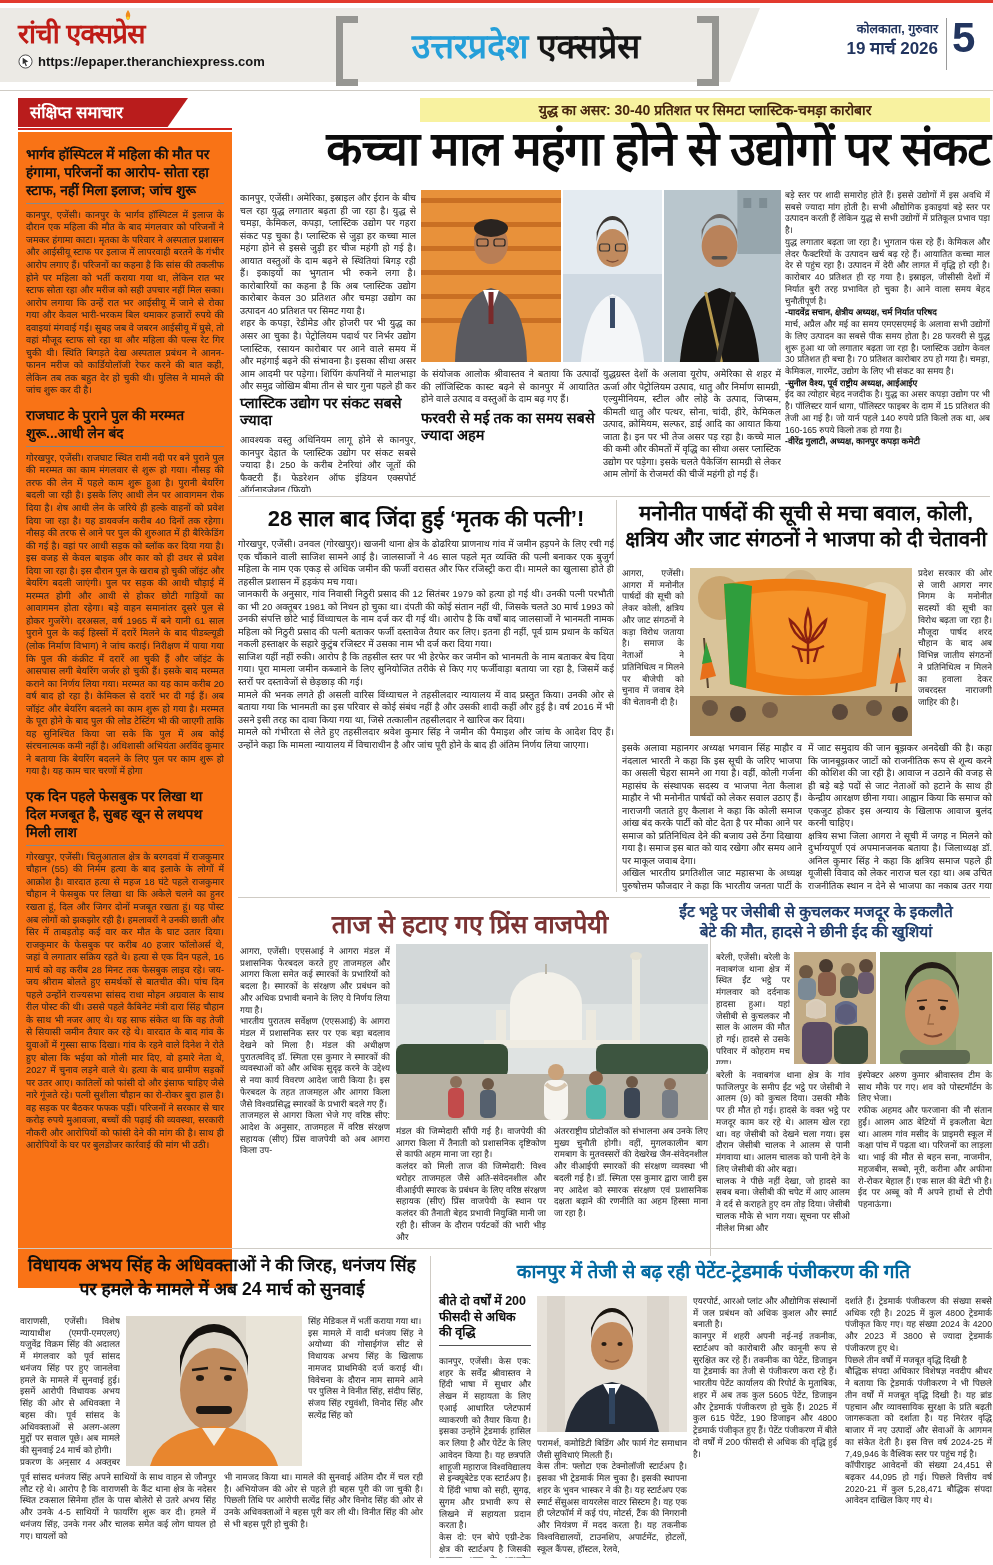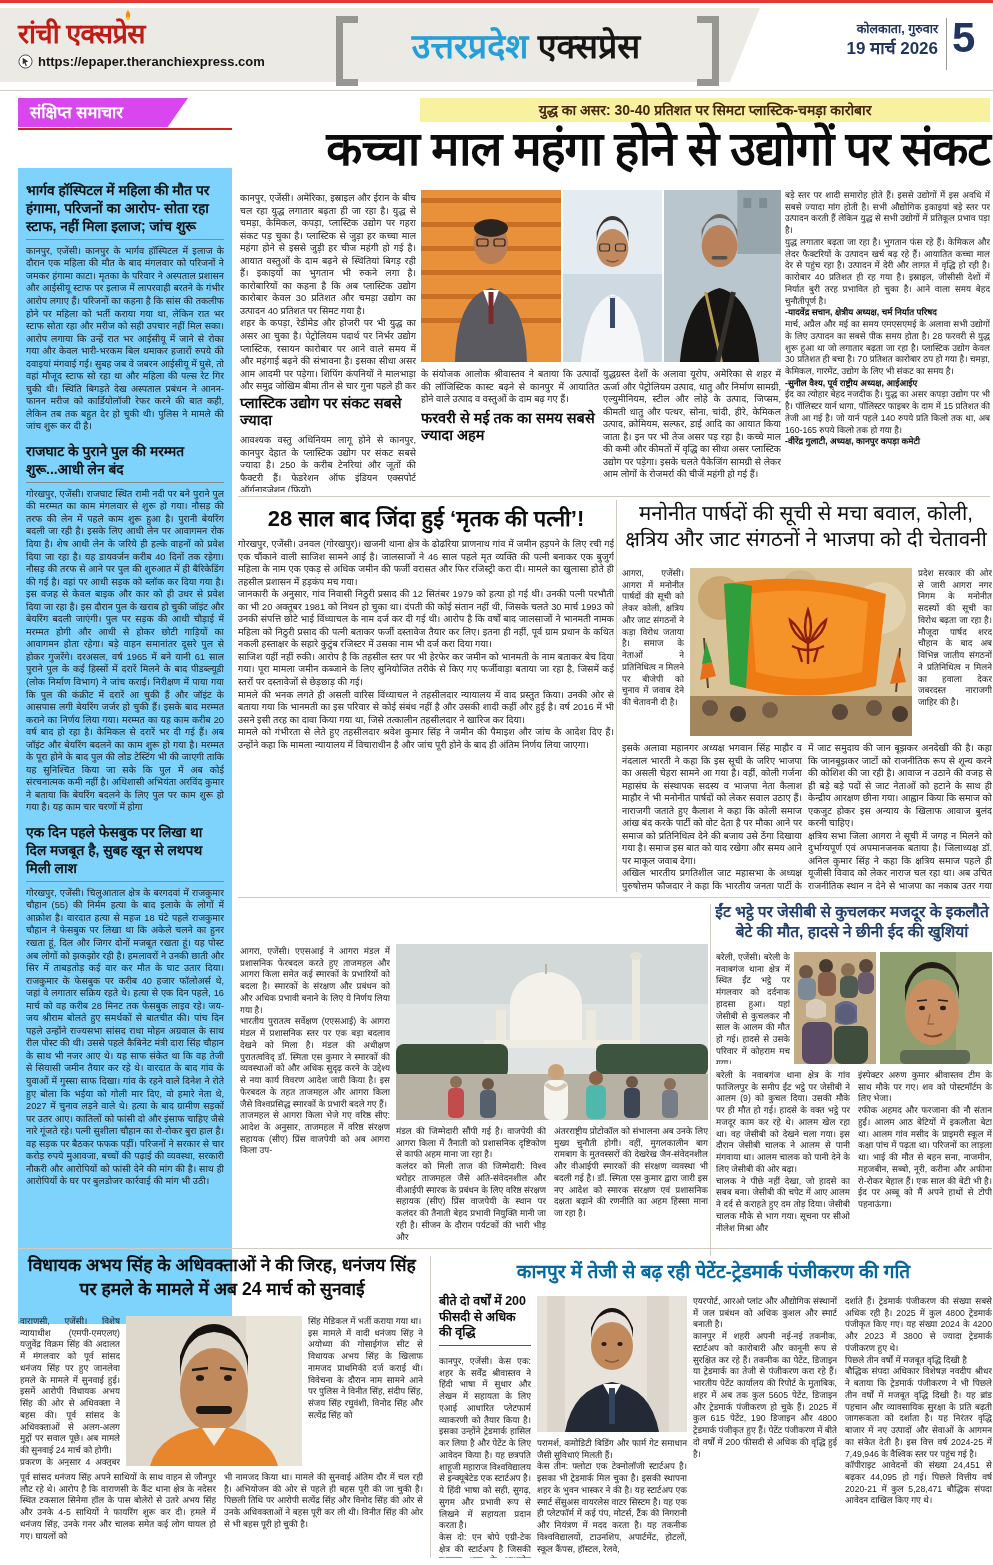--- a/index.html
+++ b/index.html
@@ -22,39 +22,39 @@
   .bracket{top:16px;width:15px;height:56px;border:7px solid #969692;}
   #br-l{left:336px;border-right:none;}
   #br-r{left:697px;border-left:none;}
   #mh-title{left:358px;top:22px;width:336px;text-align:center;font-size:34px;font-weight:800;white-space:nowrap;}
   #mh-title .blue{color:#259fd9;} #mh-title .blk{color:#161616;}
   #mh-date{left:800px;top:22px;width:138px;text-align:right;color:#22355f;line-height:1.25;}
   #mh-date .l1{font-size:12.5px;font-weight:bold;} #mh-date .l2{font-size:17px;font-weight:800;}
   #mh-div{left:946px;top:18px;height:52px;width:1px;background:#9a9a9a;}
   #mh-page{left:952px;top:14px;font-size:42px;font-weight:800;color:#22355f;}
   
-  #briefs-banner{left:18px;top:98px;width:158px;height:29px;background:#d946ef;color:#fff;
+  #briefs-banner{left:18px;top:98px;width:158px;height:29px;background:#b91c1c;color:#fff;
     font-size:16.5px;font-weight:800;line-height:29px;padding-left:12px;
     clip-path:polygon(0 0,100% 0,88% 100%,0 100%);}
   #briefs-rule{left:18px;top:128px;width:214px;height:2px;background:#d0221c;}
-  #briefs-box{left:18px;top:132px;width:214px;height:1156px;background:#7dd3fc;padding:8px 8px 0 8px;
-    box-sizing:border-box;overflow:hidden;margin-top:36px;}
+  #briefs-box{left:18px;top:132px;width:214px;height:1156px;background:#f97316;padding:8px 8px 0 8px;
+    box-sizing:border-box;overflow:hidden;}
   .brief-head{font-size:13.8px;font-weight:800;color:#101010;line-height:1.3;border-bottom:1px solid #8a8a8a;
     padding-bottom:3px;margin:6px 0 5px 0;}
   
   #lead-kicker{left:420px;top:98px;width:570px;height:24px;background:#f8f2a0;text-align:center;
     font-size:14px;font-weight:800;color:#47260f;line-height:24px;}
   #lead-headline{left:238px;top:124px;width:752px;text-align:right;font-size:47px;font-weight:800;
     color:#0c0c0c;letter-spacing:-1px;line-height:1.05;}
   .lead-sub{font-size:14.5px;font-weight:800;color:#101010;line-height:1.2;}
   
   #dw-head{left:238px;top:502px;width:376px;font-size:22px;font-weight:800;color:#0e0e0e;text-align:center;}
-  #pr-head{left:620px;top:500px;width:372px;font-size:20.5px;font-weight:400;color:#0e0e0e;text-align:center;line-height:1.25;}
+  #pr-head{left:620px;top:500px;width:372px;font-size:20.5px;font-weight:700;color:#0e0e0e;text-align:center;line-height:1.25;}
   #taj-head{left:240px;top:906px;width:460px;font-size:25px;font-weight:800;color:#7b3333;text-align:center;}
-  #brick-head{left:712px;top:902px;width:280px;font-size:15.5px;font-weight:800;color:#23406e;text-align:center;line-height:1.3;}
+  #brick-head{left:676px;top:902px;width:280px;font-size:15.5px;font-weight:800;color:#23406e;text-align:center;line-height:1.3;}
   #mla-head{left:18px;top:1254px;width:408px;font-size:17.5px;font-weight:800;color:#0e0e0e;text-align:center;line-height:1.35;}
   #pat-head{left:437px;top:1258px;width:553px;font-size:19px;font-weight:800;color:#0369a1;text-align:center;}
   #pat-sub{left:439px;top:1294px;width:92px;font-size:12.5px;font-weight:800;color:#101010;line-height:1.25;
     border-bottom:1px solid #555;padding-bottom:4px;}
 </style>
 </head>
 <body>
 
 <div id="page">
 
@@ -217,20 +217,21 @@
     </svg>
   </div>
   <div class="abs body-text sm" style="left:918px;top:568px;width:74px;height:168px;">प्रदेश सरकार की ओर से जारी आगरा नगर निगम के मनोनीत सदस्यों की सूची का विरोध बढ़ता जा रहा है। मौजूदा पार्षद शरद चौहान के बाद अब विभिन्न जातीय संगठनों ने प्रतिनिधित्व न मिलने का हवाला देकर जबरदस्त नाराजगी जाहिर की है।</div>
   <div class="abs body-text" style="left:622px;top:742px;width:180px;height:150px;">इसके अलावा महानगर अध्यक्ष भगवान सिंह माहौर व नंदलाल भारती ने कहा कि इस सूची के जरिए भाजपा का असली चेहरा सामने आ गया है। वहीं, कोली गर्जना महासंघ के संस्थापक सदस्य व भाजपा नेता कैलाश माहौर ने भी मनोनीत पार्षदों को लेकर सवाल उठाए हैं। नाराजगी जताते हुए कैलाश ने कहा कि कोली समाज आंख बंद करके पार्टी को वोट देता है पर मौका आने पर समाज को प्रतिनिधित्व देने की बजाय उसे ठेंगा दिखाया गया है। समाज इस बात को याद रखेगा और समय आने पर माकूल जवाब देगा।
 अखिल भारतीय प्रगतिशील जाट महासभा के अध्यक्ष पुरुषोत्तम फौजदार ने कहा कि भारतीय जनता पार्टी के महानगर संगठन तथा मनोनीत पार्षदों की सूची</div>
   <div class="abs body-text" style="left:808px;top:742px;width:184px;height:150px;">में जाट समुदाय की जान बूझकर अनदेखी की है। कहा कि जानबूझकर जाटों को राजनीतिक रूप से शून्य करने की कोशिश की जा रही है। आवाज न उठाने की वजह से ही बड़े बड़े पदों से जाट नेताओं को हटाने के साथ ही केन्द्रीय आरक्षण छीना गया। आह्वान किया कि समाज को एकजुट होकर इस अन्याय के खिलाफ आवाज बुलंद करनी चाहिए।
 क्षत्रिय सभा जिला आगरा ने सूची में जगह न मिलने को दुर्भाग्यपूर्ण एवं अपमानजनक बताया है। जिलाध्यक्ष डॉ. अनिल कुमार सिंह ने कहा कि क्षत्रिय समाज पहले ही यूजीसी विवाद को लेकर नाराज चल रहा था। अब उचित राजनीतिक स्थान न देने से भाजपा का नकाब उतर गया है।</div>
 
   <div class="abs hrule" style="left:238px;top:897px;width:752px;"></div>
 
+  <div class="abs" id="taj-head">ताज से हटाए गए प्रिंस वाजपेयी</div>
   <div class="abs body-text sm" style="left:240px;top:946px;width:150px;height:314px;">आगरा, एजेंसी। एएसआई ने आगरा मंडल में प्रशासनिक फेरबदल करते हुए ताजमहल और आगरा किला समेत कई स्मारकों के प्रभारियों को बदला है। स्मारकों के संरक्षण और प्रबंधन को और अधिक प्रभावी बनाने के लिए ये निर्णय लिया गया है।
 भारतीय पुरातत्व सर्वेक्षण (एएसआई) के आगरा मंडल में प्रशासनिक स्तर पर एक बड़ा बदलाव देखने को मिला है। मंडल की अधीक्षण पुरातत्वविद् डॉ. स्मिता एस कुमार ने स्मारकों की व्यवस्थाओं को और अधिक सुदृढ़ करने के उद्देश्य से नया कार्य विवरण आदेश जारी किया है। इस फेरबदल के तहत ताजमहल और आगरा किला जैसे विश्वप्रसिद्ध स्मारकों के प्रभारी बदले गए हैं।
 ताजमहल से आगरा किला भेजे गए वरिष्ठ सीए: आदेश के अनुसार, ताजमहल में वरिष्ठ संरक्षण सहायक (सीए) प्रिंस वाजपेयी को अब आगरा किला उप-</div>
   <div class="abs photo" style="left:396px;top:944px;width:312px;height:176px;">
     <svg viewBox="0 0 312 176" preserveAspectRatio="none">
       <rect width="312" height="176" fill="#dfe3e2"></rect>
       <rect width="312" height="60" fill="#d3d8d9"></rect>
       <ellipse cx="150" cy="60" rx="36" ry="32" fill="#f3f1ea"></ellipse>
       <rect x="114" y="60" width="72" height="38" fill="#f3f1ea"></rect>
       <path d="M150 20 L150 30" stroke="#b9b4a6" stroke-width="2"></path>

